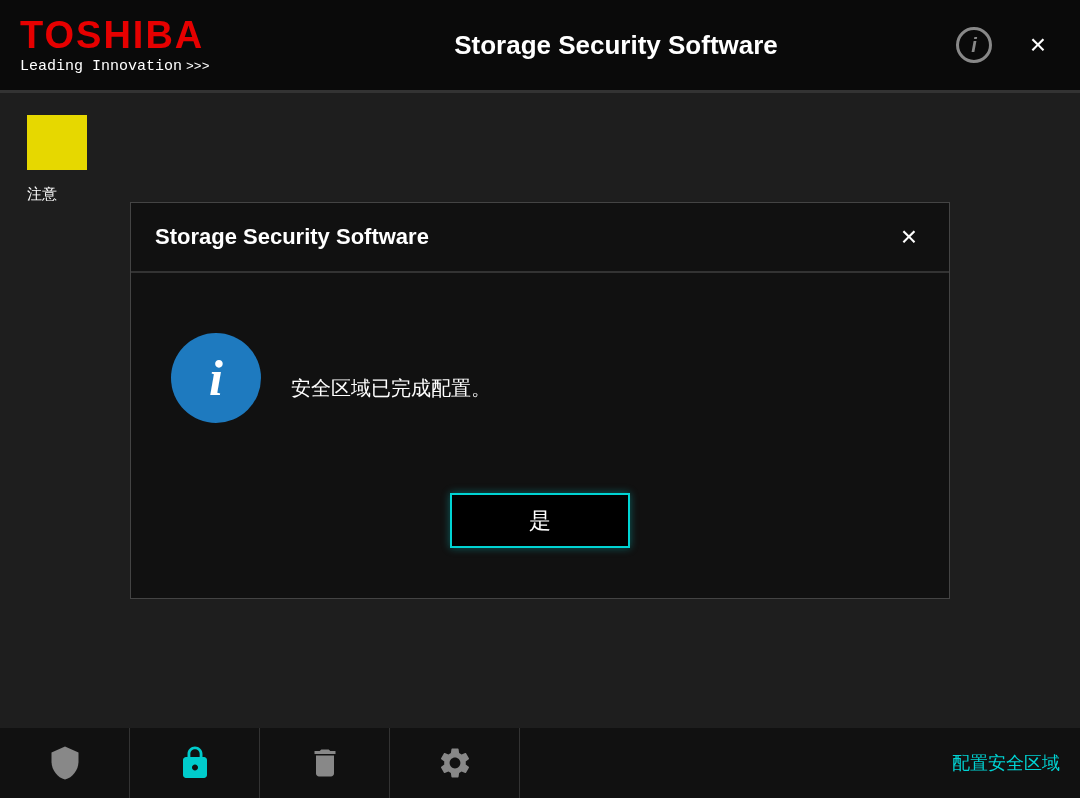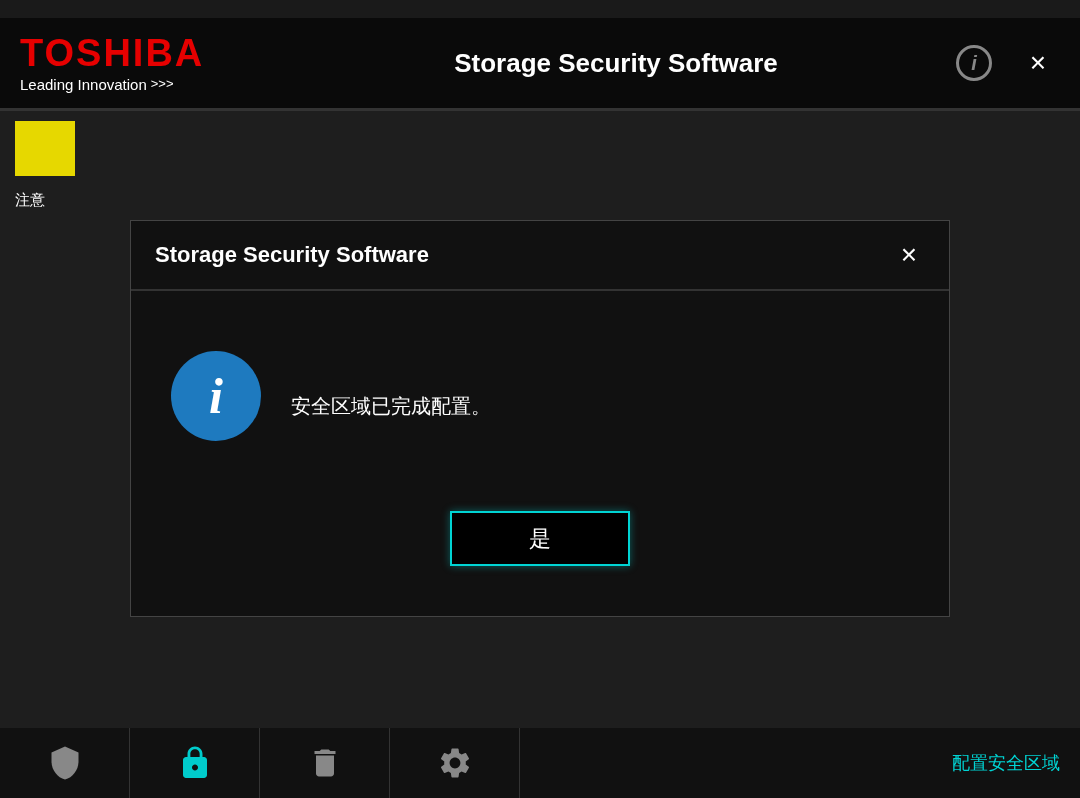--- a/index.html
+++ b/index.html
@@ -14,21 +14,20 @@
 
     
     .header {
       width: 100%;
       height: 90px;
       background: #0a0a0a;
       display: flex;
       align-items: center;
       padding: 16px 20px;
       position: relative;
-      margin-top: 18px;
     }
 
     .logo-section {
       display: flex;
       flex-direction: column;
       width: 260px;
     }
 
     .logo-toshiba {
       font-size: 38px;
@@ -36,22 +35,23 @@
       color: #e60000;
       letter-spacing: 2px;
       line-height: 1;
     }
 
     .logo-tagline {
       color: #ffffff;
       font-size: 15px;
       margin-top: 4px;
       display: flex;
-      align-items: flex-start;
+      align-items: center;
       gap: 4px;
+      font-family: Liberation Mono, monospace;
     }
 
     .logo-arrows {
       color: #ffffff;
       font-size: 13px;
     }
 
     .header-title {
       flex: 1;
       text-align: center;
@@ -104,21 +104,21 @@
     }
 
     
     .main-content {
       width: 100%;
       height: calc(798px - 90px - 3px - 70px);
       background: #1e1e1e;
       position: relative;
       display: flex;
       align-items: flex-start;
-      padding: 0;
+      padding: 12px;
     }
 
     
     .sidebar-hint {
       width: 130px;
       height: 100%;
       position: relative;
       flex-shrink: 0;
     }
 

